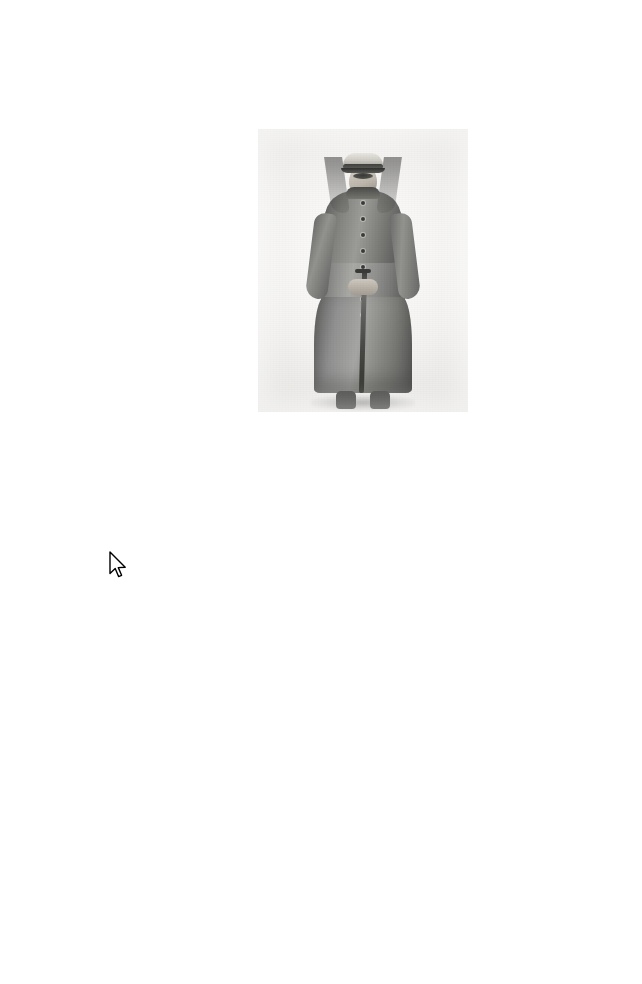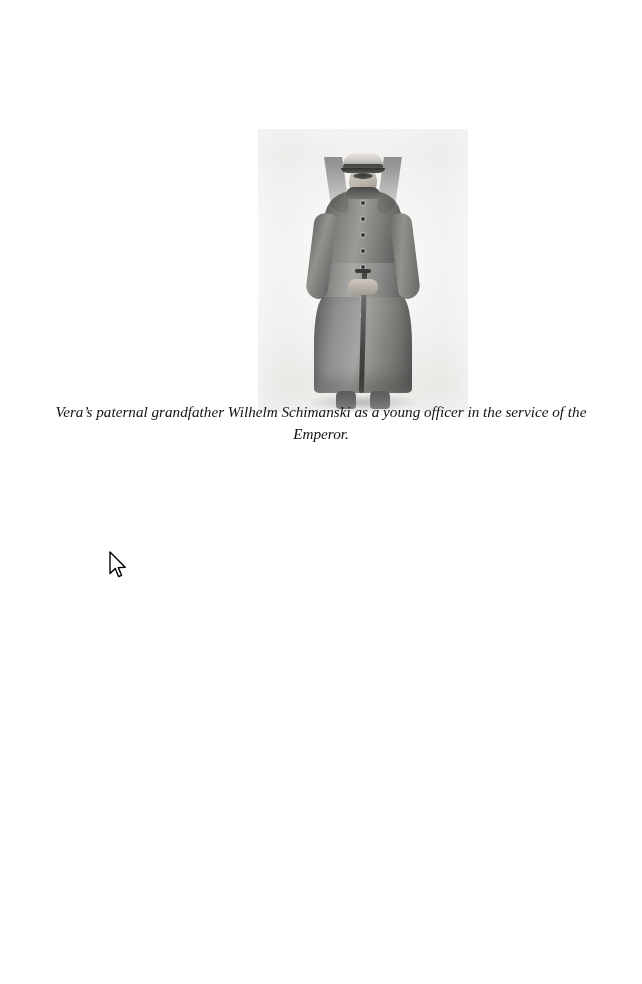--- a/index.html
+++ b/index.html
@@ -365,21 +365,20 @@
 
         <div class="boot-l"></div>
         <div class="boot-r"></div>
       </div>
 
       <div class="photo-grain"></div>
       <div class="photo-edge"></div>
     </div>
   </figure>
 
-  <figcaption class="caption">Vera’s paternal grandfather Wilhelm Schimanski as a young officer in the service of the Emperor.</figcaption>
 
   <div class="cursor">
     <svg width="20" height="30" viewBox="0 0 20 30" xmlns="http://www.w3.org/2000/svg">
       <path d="M2 1 L2 22.5 L7.2 17.6 L10.6 25.6 L13.6 24.3 L10.3 16.6 L17.2 16.3 Z" fill="#ffffff" stroke="#000000" stroke-width="1.4" stroke-linejoin="round"></path>
     </svg>
   </div>
 
 </div>
 
 </body></html>

